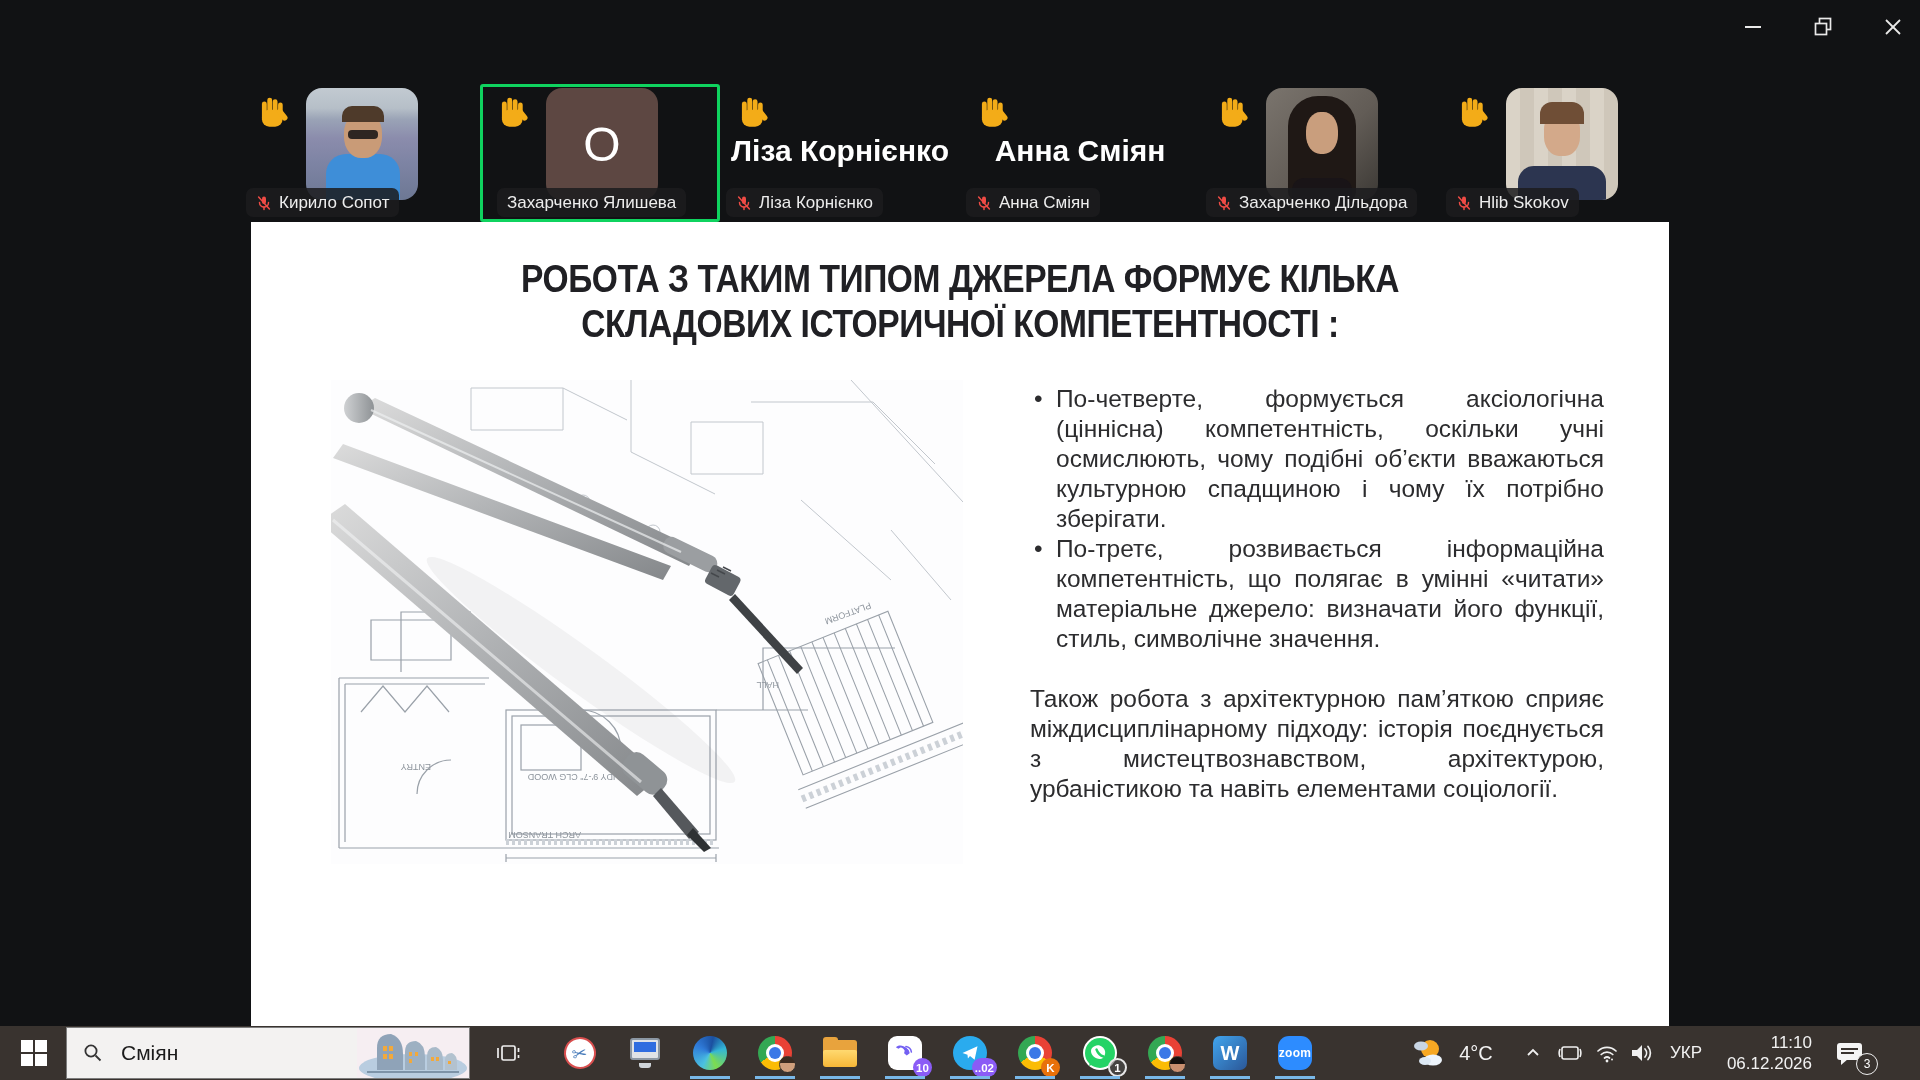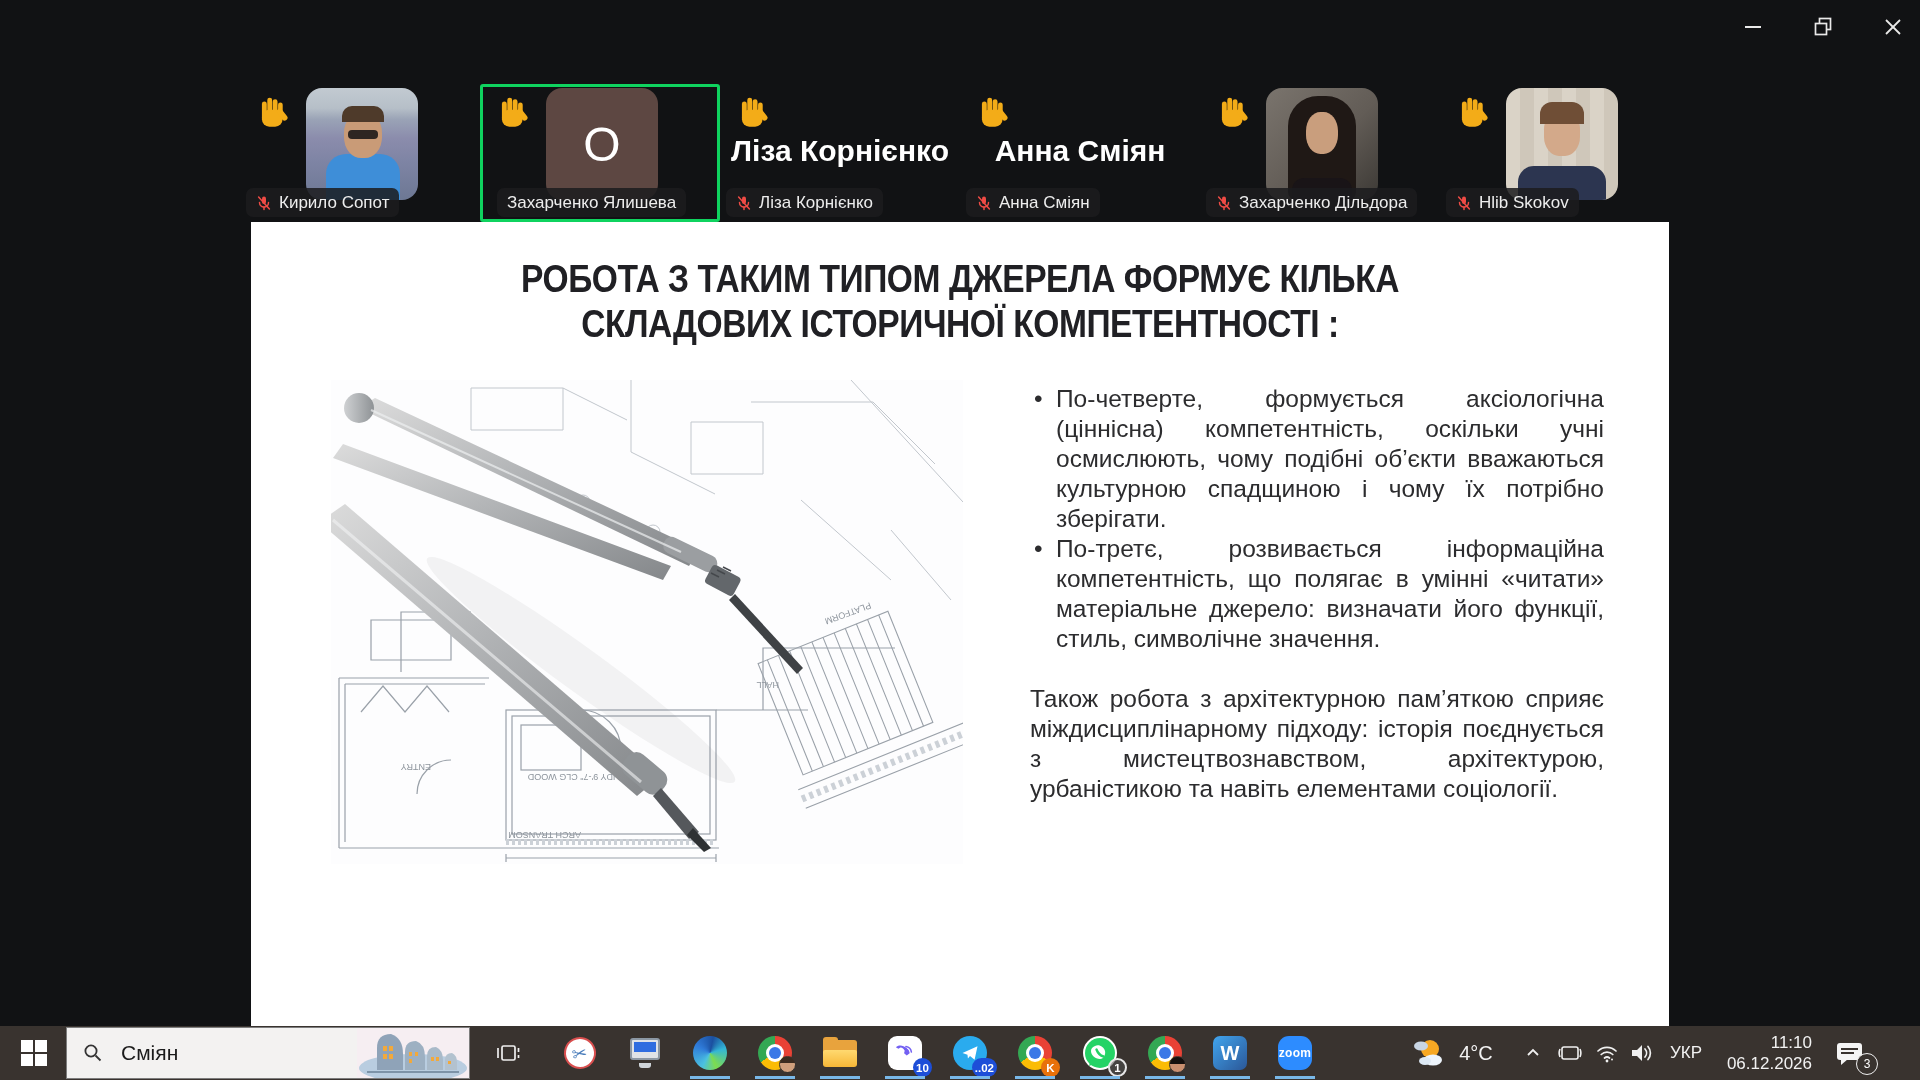--- a/index.html
+++ b/index.html
@@ -51,21 +51,21 @@
   
   .taskbar{position:absolute;left:0;top:1026px;width:1920px;height:54px;background:#39332f}
   .start{position:absolute;left:10px;top:1026px;width:48px;height:54px;display:flex;align-items:center;justify-content:center}
   .winlogo{display:grid;grid-template-columns:12px 12px;grid-template-rows:12px 12px;gap:2px}
   .winlogo i{background:#fff}
   .search{position:absolute;left:66px;top:1027px;width:404px;height:52px;background:#f3f2f1;border:1px solid #7d7d7d;display:flex;align-items:center;overflow:hidden}
   .search .q{margin-left:18px;color:#1b1b1b;font-size:21px}
   .bingimg{margin-left:auto;height:50px}
   .tv{position:absolute;left:486px;top:1031px;width:44px;height:44px;display:flex;align-items:center;justify-content:center}
   .ti{position:absolute;top:1033px;width:40px;height:40px;display:flex;align-items:center;justify-content:center}
-  .badge{position:absolute;right:-7px;bottom:-4px;min-width:19px;height:19px;border-radius:10px;background:#1d4ed8;color:#fff;font-size:11.5px;font-weight:700;display:flex;align-items:center;justify-content:center;padding:0 3px}
+  .badge{position:absolute;right:-7px;bottom:-4px;min-width:19px;height:19px;border-radius:10px;background:#8b5cf6;color:#fff;font-size:11.5px;font-weight:700;display:flex;align-items:center;justify-content:center;padding:0 3px}
   .badge.k{background:#e8710a;right:-5px}
   .badge.ghost{background:rgba(80,80,80,.55);border:2px solid #e8e8e8}
   .ind{position:absolute;top:1076px;height:3px;width:40px;background:#79b8e8}
   .edgeic{width:34px;height:34px;border-radius:50%;background:conic-gradient(from 210deg,#4bc1e0,#2f7bd9 25%,#1b50a0 45%,#33b6d6 62%,#7ddc4f 85%,#4bc1e0)}
   .chrome{position:relative;width:34px;height:34px;border-radius:50%;background:conic-gradient(#e94235 0 33%,#fbbc05 0 66%,#34a853 0 100%)}
   .chrome::before{content:"";position:absolute;left:8px;top:8px;width:18px;height:18px;border-radius:50%;background:#fff}
   .chrome::after{content:"";position:absolute;left:11px;top:11px;width:12px;height:12px;border-radius:50%;background:#3b78e7}
   .miniav{position:absolute;right:-4px;bottom:-3px;width:17px;height:17px;border-radius:50%;border:1px solid #39332f}
   .miniav.a1{background:linear-gradient(180deg,#3c2c20 0 40%,#cf9f7c 40%)}
   .miniav.a2{background:linear-gradient(180deg,#15100e 0 45%,#c98f6f 45%)}

